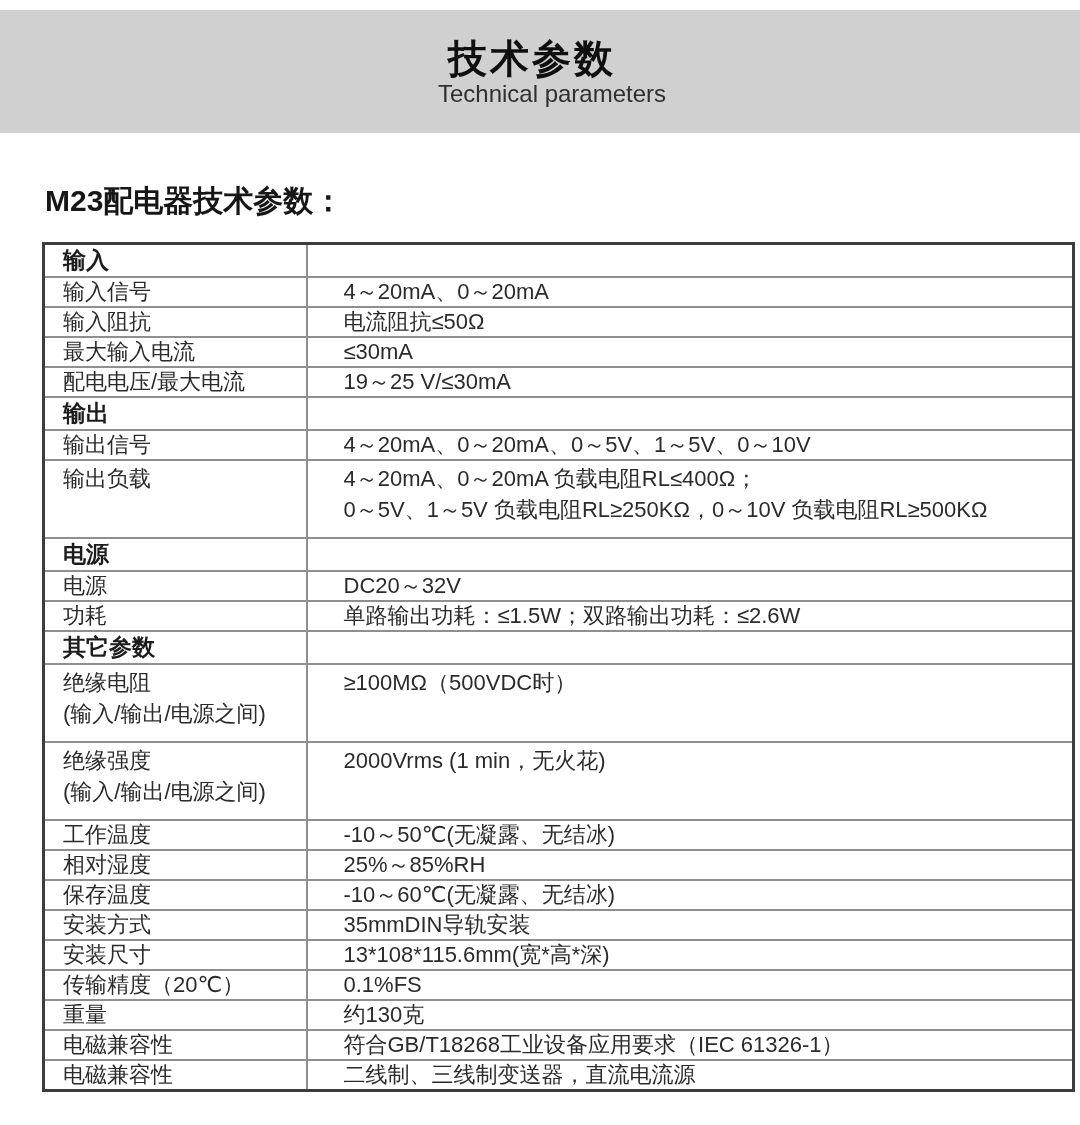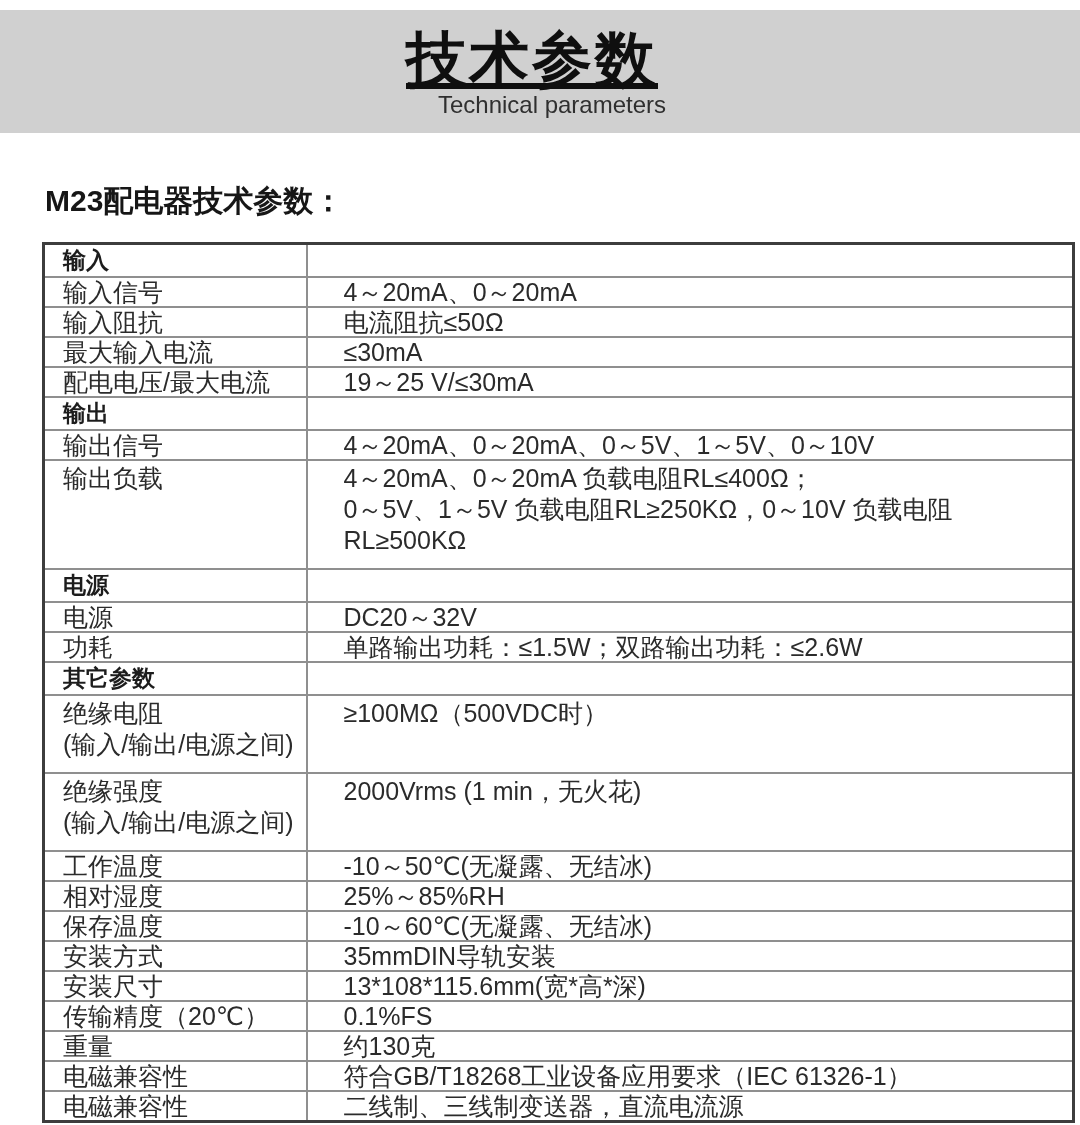--- a/index.html
+++ b/index.html
@@ -20,26 +20,25 @@
   }
   .band{
     margin-top:10px;
     height:123px;
     background:var(--band-bg);
     display:flex;flex-direction:column;
     align-items:center;justify-content:center;
   }
   .band h1{
     margin:4px 16px 0 0;
-    font-size:60px;
+    font-size:39px;
     font-weight:700;
     letter-spacing:3px;
     color:var(--title);
     line-height:1.05;
-    text-decoration:underline;
   }
   .band .subtitle{
     font-size:24px;
     color:#2f2f2f;
     line-height:1.1;
     margin-top:1px;
     margin-left:24px;
   }
   .heading{
     margin:50px 12px 0 45px;
@@ -51,21 +50,21 @@
   table.spec{
     margin:23px 0 0 42px;
     width:1033px;
     table-layout:fixed;
     border-collapse:collapse;
     border:3px solid var(--outer-border);
   }
   col.c-label{width:263px;}
   td{
     border:2px solid var(--inner-border);
-    font-size:25px;
+    font-size:22px;
     line-height:24px;
     padding:2px 0 2px 0;
     vertical-align:middle;
     white-space:pre-line;
     color:var(--text);
   }
   td.cell-label{padding-left:18px;}
   td.cell-value{padding-left:36px;}
   tr.section td{
     font-weight:700;

